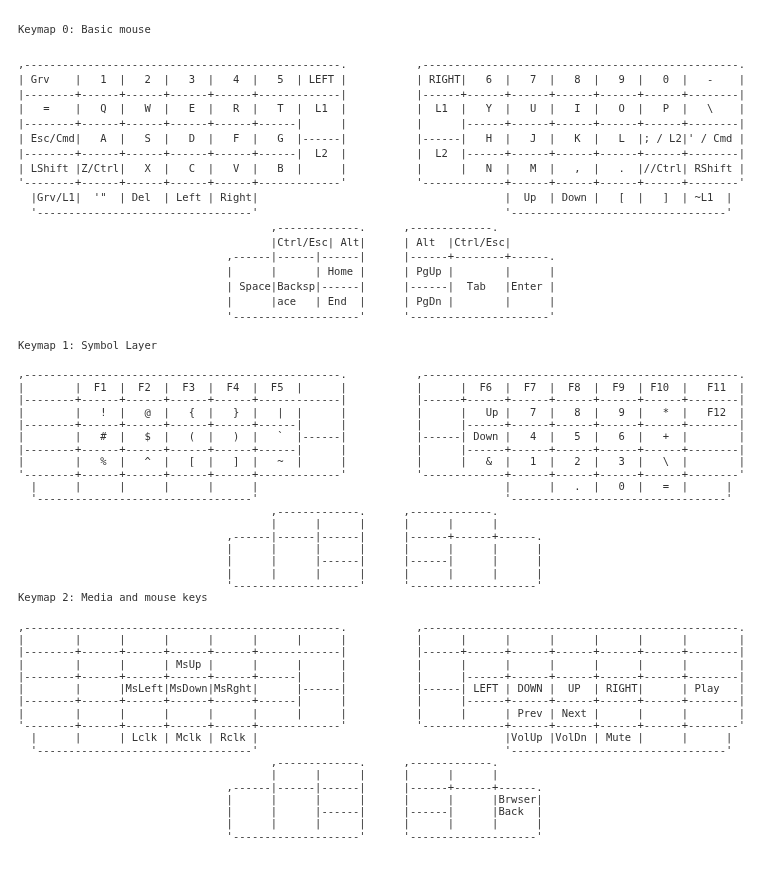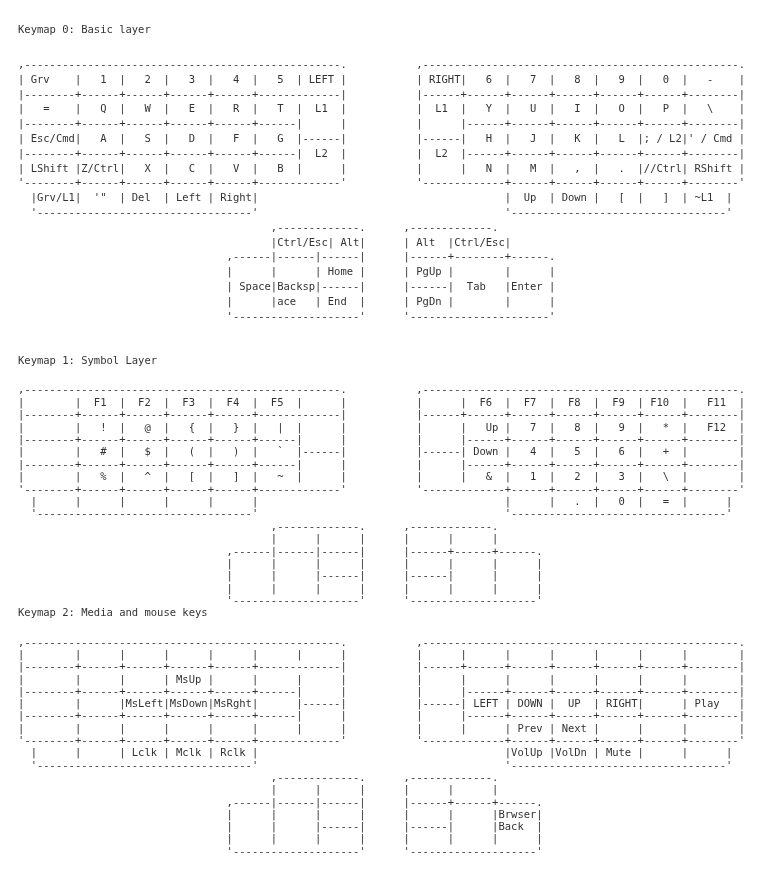--- a/index.html
+++ b/index.html
@@ -24,32 +24,32 @@
     font-weight: normal;
   }
   pre.art {
     font-family: "DejaVu Sans Mono", "Liberation Mono", monospace;
     font-size: 10.5px;
     margin: 0;
     white-space: pre;
     letter-spacing: 0;
   }
   #s0 .art { line-height: 14.8px; margin-top: 22px; }
-  #s1 { margin-top: 32px; }
+  #s1 { margin-top: 17px; }
   #s1 .art { line-height: 12.4px; margin-top: 17px; }
   #s2 { }
   #s2 .art { line-height: 12.3px; margin-top: 18px; }
 </style>
 </head>
 <body>
 
 <div class="doc">
 
   <section id="s0">
-    <div class="kmtitle">Keymap 0: Basic layer</div>
+    <div class="kmtitle">Keymap 0: Basic mouse</div>
     <pre class="art">,--------------------------------------------------.           ,--------------------------------------------------.
 | Grv    |   1  |   2  |   3  |   4  |   5  | LEFT |           | RIGHT|   6  |   7  |   8  |   9  |   0  |   -    |
 |--------+------+------+------+------+-------------|           |------+------+------+------+------+------+--------|
 |   =    |   Q  |   W  |   E  |   R  |   T  |  L1  |           |  L1  |   Y  |   U  |   I  |   O  |   P  |   \    |
 |--------+------+------+------+------+------|      |           |      |------+------+------+------+------+--------|
 | Esc/Cmd|   A  |   S  |   D  |   F  |   G  |------|           |------|   H  |   J  |   K  |   L  |; / L2|' / Cmd |
 |--------+------+------+------+------+------|  L2  |           |  L2  |------+------+------+------+------+--------|
 | LShift |Z/Ctrl|   X  |   C  |   V  |   B  |      |           |      |   N  |   M  |   ,  |   .  |//Ctrl| RShift |
 '--------+------+------+------+------+-------------'           '-------------+------+------+------+------+--------'
   |Grv/L1|  '"  | Del  | Left | Right|                                       |  Up  | Down |   [  |   ]  | ~L1  |

